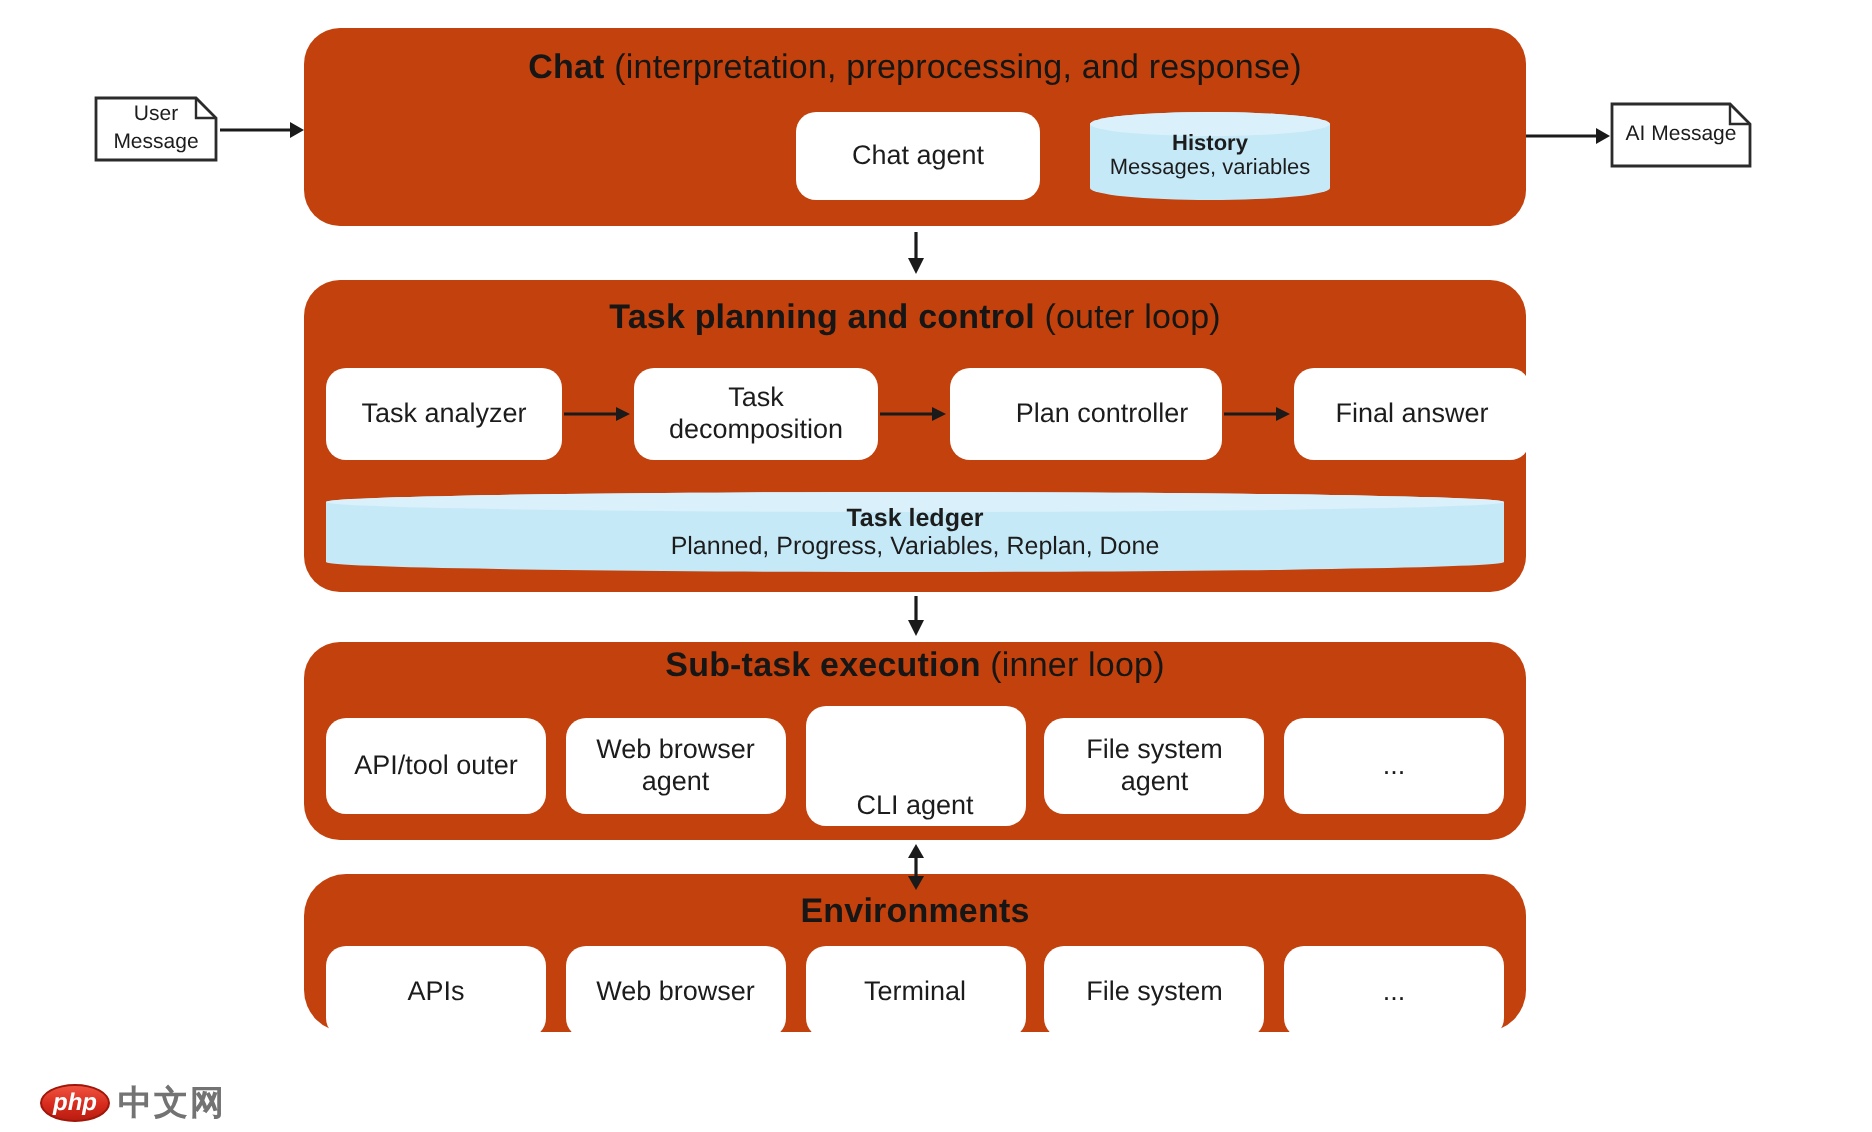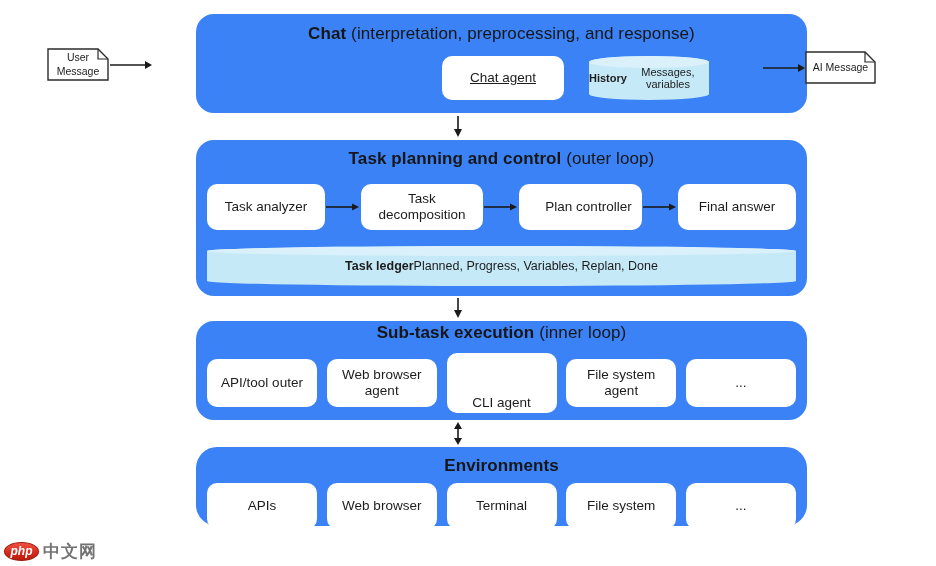--- a/index.html
+++ b/index.html
@@ -1,21 +1,21 @@
 <!DOCTYPE html>
 <html><head>
 <meta charset="utf-8">
 <style>
   html,body{margin:0;padding:0;background:#ffffff;}
   .canvas{
     position:relative;width:936px;height:566px;background:#ffffff;
     font-family:"Liberation Sans","DejaVu Sans",sans-serif;color:#1c1c1c;overflow:hidden;
   }
   .panel{
-    position:absolute;left:152px;width:611px;background:#3b82f6;border-radius:18px;margin-left:44px;
+    position:absolute;left:152px;width:611px;background:#c2410c;border-radius:18px;
   }
   .panel-title{
     text-align:center;font-size:17px;letter-spacing:.1px;color:#161616;white-space:nowrap;
   }
   .panel-title .b{font-weight:700;}
   .card{
     position:absolute;background:#ffffff;border-radius:10px;
     display:flex;align-items:center;justify-content:center;text-align:center;
     font-size:13.5px;line-height:1.18;color:#1c1c1c;padding:2px 4px;box-sizing:border-box;
   }
@@ -24,52 +24,52 @@
   }
   .fcard{
     position:static;flex:0 0 auto;background:#ffffff;border-radius:10px;
     display:flex;align-items:center;justify-content:center;text-align:center;
     font-size:13.5px;line-height:1.18;color:#1c1c1c;box-sizing:border-box;padding:2px 4px;
   }
   .harrow{flex:0 0 auto;display:block;}
   .cyl{position:absolute;}
   .cyl svg{position:absolute;left:0;top:0;}
   .cyl .cyl-text{
-    position:relative;width:100%;height:100%;display:flex;flex-direction:row;
+    position:relative;width:100%;height:100%;display:flex;flex-direction:column;
     align-items:center;justify-content:center;text-align:center;
   }
   .note{position:absolute;}
   .note .note-text{
     position:absolute;left:0;top:0;width:100%;height:100%;display:flex;align-items:center;
     justify-content:center;text-align:center;font-size:10.5px;line-height:1.3;color:#1c1c1c;
     padding:1px 2px;box-sizing:border-box;
   }
   .overlay{position:absolute;left:0;top:0;pointer-events:none;}
   .logo{position:absolute;left:4px;top:542px;display:flex;align-items:center;gap:4px;}
   .logo-ellipse{
     display:inline-flex;align-items:center;justify-content:center;
     width:35px;height:19px;border-radius:50%;
     background:linear-gradient(180deg,#f05340 0%,#d62b1d 55%,#b91d10 100%);
     border:1px solid #9e170a;color:#ffffff;font-weight:700;font-style:italic;
-    font-size:12px;box-sizing:border-box;padding-bottom:1px;
+    font-size:12px;box-sizing:border-box;padding-bottom:1px;margin-left:16px;
   }
   .logo-cn{
     font-weight:700;font-size:17px;color:#737373;letter-spacing:1px;line-height:1;
   }
 </style>
 </head>
 <body>
 
 <div class="canvas">
 
   <div class="panel" style="top:14px;height:99px;">
     <div class="panel-title" style="padding-top:10px;">
       <span class="b">Chat</span><span> (interpretation, preprocessing, and response)</span>
     </div>
-    <div class="card" style="left:246px;top:42px;width:122px;height:44px;text-decoration:underline;">
+    <div class="card" style="left:246px;top:42px;width:122px;height:44px;">
       <span>Chat agent</span>
     </div>
     <div class="cyl" style="left:393px;top:42px;width:120px;height:44px;">
       <svg width="120" height="44" viewBox="0 0 120 44">
         <path d="M0,6 v32 a60,6 0 0 0 120,0 v-32 a60,6 0 0 0 -120,0 z" fill="#c6e9f8"></path>
         <ellipse cx="60" cy="6" rx="60" ry="6" fill="#daf1fb"></ellipse>
       </svg>
       <div class="cyl-text">
         <div style="font-weight:700;font-size:11px;">History</div>
         <div style="font-size:11px;">Messages, variables</div>
@@ -105,21 +105,21 @@
         <line x1="1" y1="6" x2="27" y2="6" stroke="#1a1a1a" stroke-width="1.6"></line>
         <path d="M27,2.5 L34,6 L27,9.5 z" fill="#1a1a1a"></path>
       </svg>
       <div class="fcard" style="width:122px;height:46px;">
         <span>Task decomposition</span>
       </div>
       <svg class="harrow" width="36" height="12" viewBox="0 0 36 12">
         <line x1="1" y1="6" x2="27" y2="6" stroke="#1a1a1a" stroke-width="1.6"></line>
         <path d="M27,2.5 L34,6 L27,9.5 z" fill="#1a1a1a"></path>
       </svg>
-      <div class="fcard" style="width:123px;height:46px;padding-left:20px;">
+      <div class="fcard" style="width:136px;height:46px;padding-left:20px;">
         <span>Plan controller</span>
       </div>
       <svg class="harrow" width="36" height="12" viewBox="0 0 36 12">
         <line x1="1" y1="6" x2="27" y2="6" stroke="#1a1a1a" stroke-width="1.6"></line>
         <path d="M27,2.5 L34,6 L27,9.5 z" fill="#1a1a1a"></path>
       </svg>
       <div class="fcard" style="width:118px;height:46px;">
         <span>Final answer</span>
       </div>
     </div>
@@ -151,21 +151,21 @@
       </div>
       <div class="fcard" style="width:110px;height:48px;">
         <span>File system agent</span>
       </div>
       <div class="fcard" style="width:110px;height:48px;">
         <span>...</span>
       </div>
     </div>
   </div>
 
-  <div class="panel" style="top:447px;height:79px;border-radius:21px;">
+  <div class="panel" style="top:437px;height:79px;border-radius:21px;">
     <div class="panel-title" style="padding-top:9px;">
       <span class="b">Environments</span><span></span>
     </div>
     <div class="flexrow" style="top:36px;height:46px;">
       <div class="fcard" style="width:110px;height:46px;">
         <span>APIs</span>
       </div>
       <div class="fcard" style="width:110px;height:46px;">
         <span>Web browser</span>
       </div>

